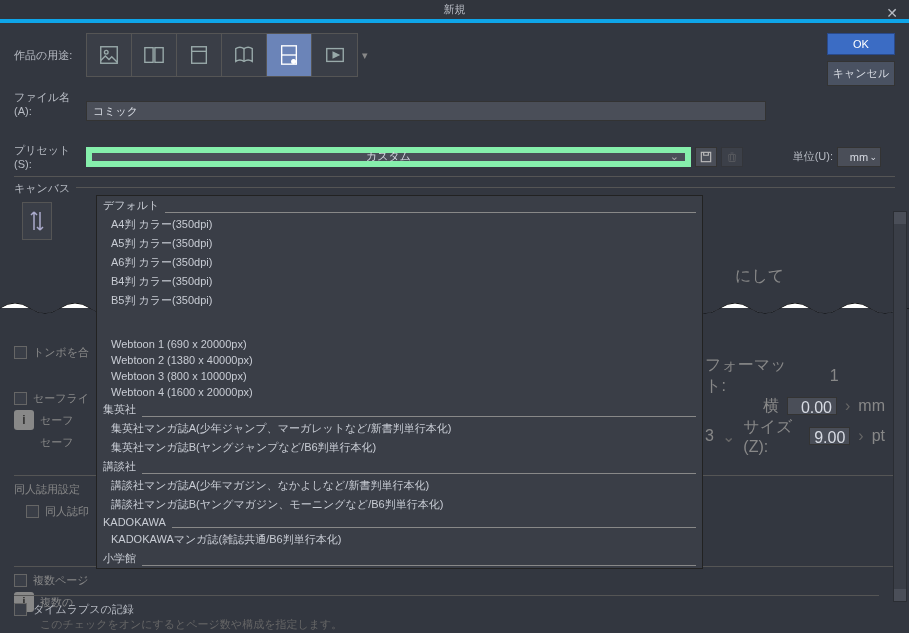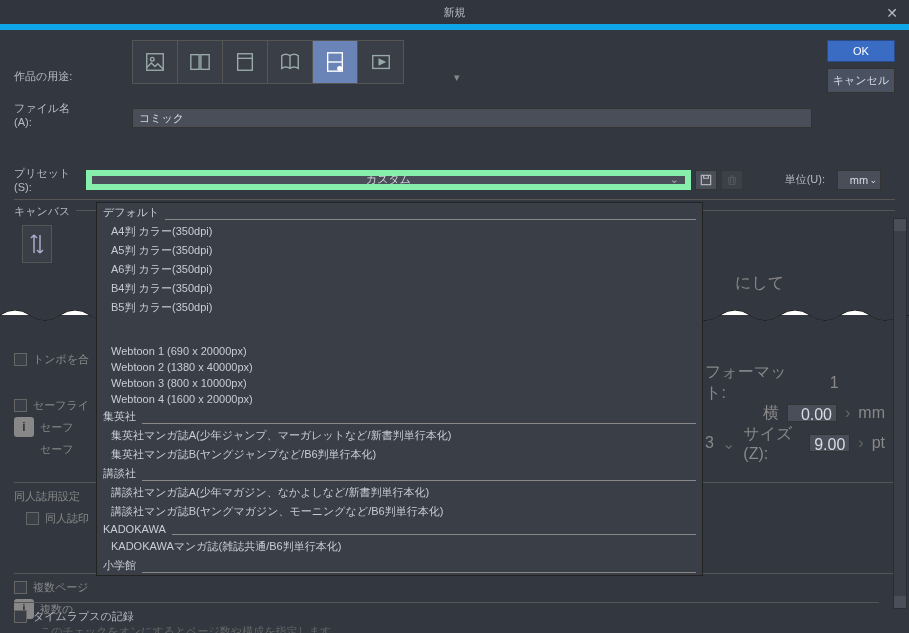--- a/index.html
+++ b/index.html
@@ -1,45 +1,45 @@
 <!DOCTYPE html>
 <html><head>
 <meta charset="utf-8">
 <style>
 * { box-sizing: border-box; margin: 0; padding: 0; font-family: "Meiryo", "MS PGothic", sans-serif; }
 body { background: #333740; color: #b8bcc4; font-size: 11px; width: 909px; height: 633px; overflow: hidden; }
 
-.titlebar { height: 30px; background: #31353d; display: flex; align-items: center; justify-content: center; position: relative; border-bottom: 6px solid #0ea5e9; }
+.titlebar { height: 23px; background: #31353d; display: flex; align-items: center; justify-content: center; position: relative; border-bottom: 4px solid #0ea5e9; }
 .titlebar .title { font-size: 11px; color: #b8bcc4; }
 .titlebar .close { position: absolute; right: 8px; top: 4px; width: 18px; height: 18px; color: #b8bcc4; cursor: pointer; font-size: 14px; line-height: 18px; text-align: center; }
 
 .body-area { padding: 10px 14px; position: relative; height: 607px; }
 
-.row { display: flex; align-items: flex-end; margin-bottom: 8px; gap: 46px; }
+.row { display: flex; align-items: center; margin-bottom: 8px; }
 .row-label { width: 72px; color: #b8bcc4; font-size: 11px; }
 
 .usage-icons { display: flex; gap: 0; border: 1px solid #555; background: #3a3e47; }
 .usage-icon { width: 45px; height: 42px; display: flex; align-items: center; justify-content: center; border-right: 1px solid #555; color: #9aa; }
 .usage-icon:last-child { border-right: none; }
 .usage-icon.active { background: #6b84b8; color: #fff; }
 
 .btn { background: #4a5262; border: 1px solid #333; color: #d8dce4; padding: 4px 0; width: 68px; text-align: center; font-size: 11px; cursor: pointer; }
 .btn.primary { background: #3b6cc4; border-color: #2a4a8a; color: #fff; }
 .right-buttons { position: absolute; right: 14px; top: 10px; display: flex; flex-direction: column; gap: 6px; }
 
 .text-input { background: #4a4e58; border: 1px solid #333; color: #d8dce4; padding: 3px 6px; font-size: 11px; height: 20px; }
 .filename-input { flex: 1; max-width: 680px; margin-top: 16px; }
 
-.preset-row { display: flex; align-items: center; margin-top: 38px; margin-bottom: 6px; }
+.preset-row { display: flex; align-items: center; margin-top: 22px; margin-bottom: 6px; }
 .preset-select { flex: 1; max-width: 605px; background: #4a4e58; border: 6px solid #86efac; height: 20px; display: flex; align-items: center; justify-content: center; position: relative; color: #d8dce4; cursor: pointer; }
 .preset-select .chev { position: absolute; right: 6px; color: #aaa; }
 .icon-btn { width: 22px; height: 20px; background: #4a4e58; border: 1px solid #333; margin-left: 4px; display: flex; align-items: center; justify-content: center; cursor: pointer; }
 .icon-btn.disabled { opacity: 0.4; cursor: default; }
 
-.unit-area { position: absolute; right: 14px; display: flex; align-items: center; gap: 12px; }
+.unit-area { position: absolute; right: 14px; display: flex; align-items: center; gap: 4px; }
 .unit-select { background: #4a4e58; border: 1px solid #333; height: 20px; width: 44px; display: flex; align-items: center; justify-content: center; position: relative; color: #d8dce4; cursor: pointer; }
 .unit-select .chev { position: absolute; right: 3px; font-size: 9px; }
 
 .canvas-group { border-top: 1px solid #555; padding-top: 4px; margin-top: 4px; display: flex; }
 .canvas-label { font-size: 11px; }
 .canvas-swap { width: 30px; height: 38px; border: 1px solid #555; background: #3a3e47; margin: 6px 0 0 8px; display: flex; align-items: center; justify-content: center; cursor: pointer; }
 
 
 .dropdown { position: absolute; left: 96px; top: 172px; width: 607px; background: #3a3e47; border: 1px solid #222; z-index: 100; max-height: 410px; overflow: hidden; font-size: 11px; }
 .dd-header { color: #c8ccd4; padding: 2px 6px; display: flex; align-items: flex-end; }

